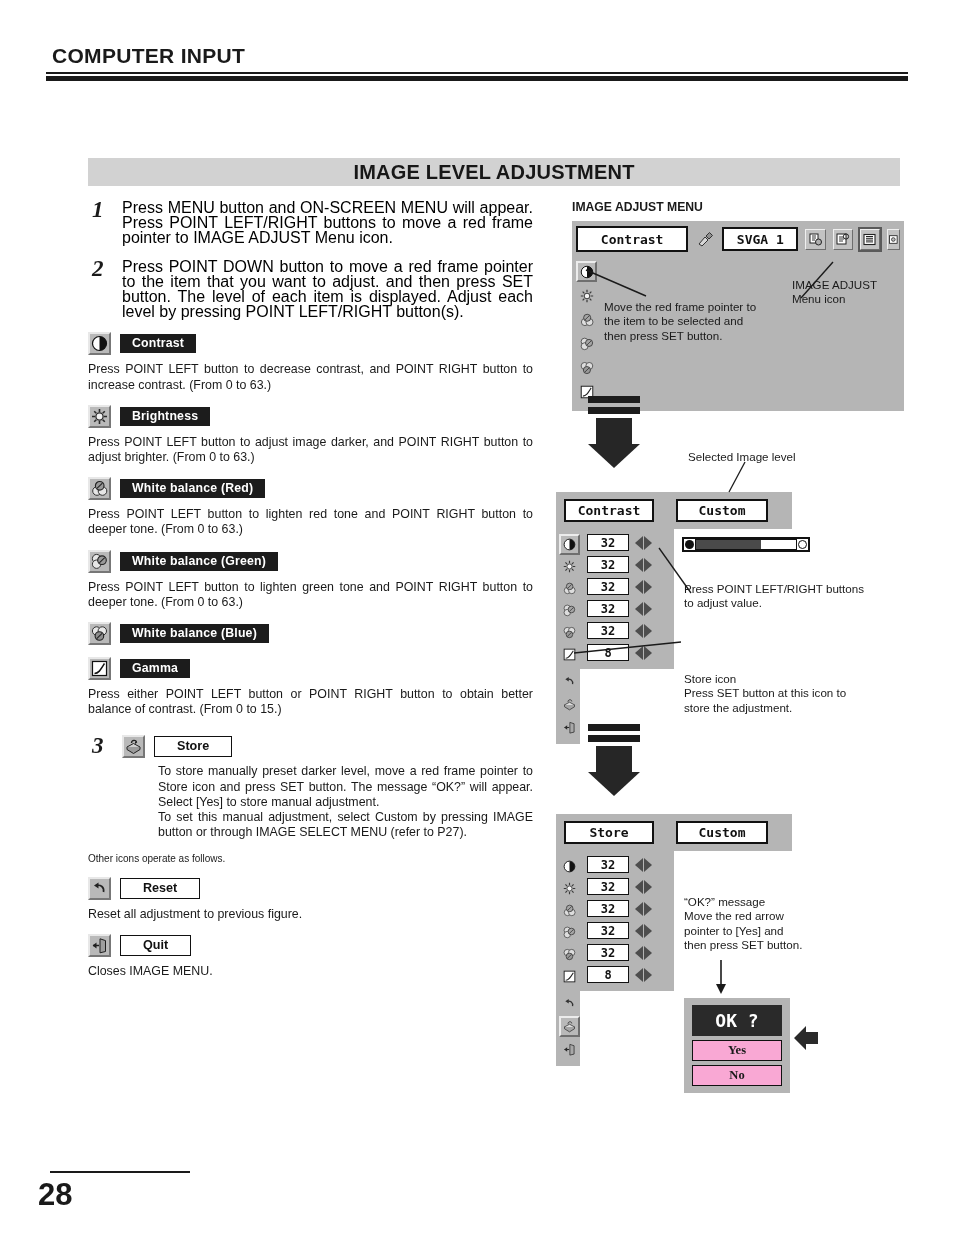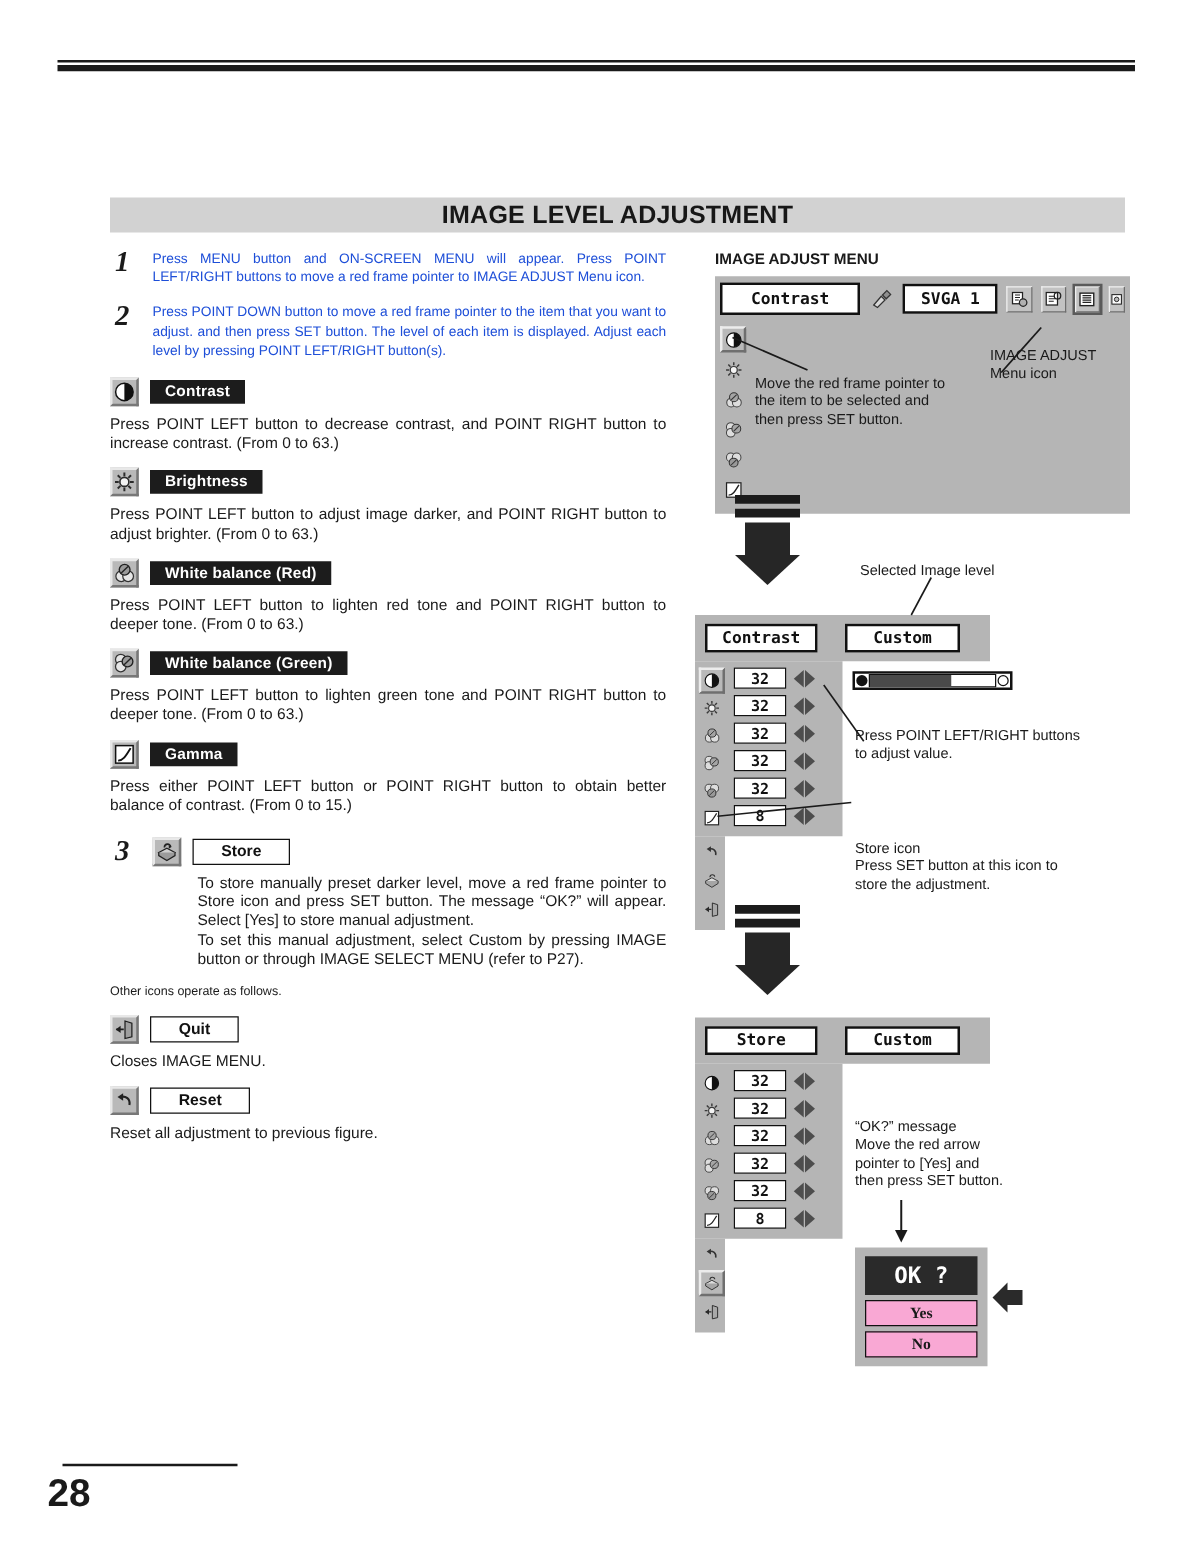--- a/index.html
+++ b/index.html
@@ -33,21 +33,21 @@
 
   
   #left-col { position:absolute; left:88px; top:200px; width:445px; }
 
   .step { display:flex; margin-bottom:13px; }
   .step-num {
     width:34px; flex:0 0 34px; font-family:"Liberation Serif", serif;
     font-style:italic; font-weight:bold; font-size:23px; color:#1a1a1a;
     line-height:18px; padding-top:1px; padding-left:4px;
   }
-  .step-body { flex:1; font-size:11px; line-height:15.2px; text-align:justify; color:#1d4ed8; }
+  .step-body { flex:1; font-size:16px; line-height:15.2px; text-align:justify; color:#000000; }
 
   .item-block { margin-top:12px; margin-bottom:3px; }
   .item-head { display:flex; align-items:center; gap:9px; margin-bottom:7px; }
   .badge-dark {
     background:#1c1c1c; color:#ffffff; font-size:12.3px; font-weight:bold;
     padding:2px 12px 3px 12px; line-height:14px; letter-spacing:.2px;
   }
   .badge-light {
     background:#ffffff; color:#111111; font-size:12.6px; font-weight:bold;
     padding:2px 22px 3px 22px; line-height:14px; border:1.6px solid #111;
@@ -144,20 +144,21 @@
 
   
   #footer { position:absolute; left:38px; bottom:22px; width:880px; }
   #footer .rule { height:2px; background:#1a1a1a; width:140px; margin-left:12px; }
   #footer .pgnum { font-size:31px; font-weight:bold; color:#1a1a1a; margin-top:4px; }
 </style>
 </head>
 <body>
 
 <div id="page-header">
+  <div class="title">COMPUTER INPUT</div>
   <div class="rule-thin"></div>
   <div class="rule-thick"></div>
 </div>
 
 <div id="section-banner">
   <span class="banner-text">IMAGE LEVEL ADJUSTMENT</span>
 </div>
 
 <div id="left-col">
 
@@ -223,20 +224,31 @@
           <circle cx="11" cy="7.2" r="4.3" fill="#9a9a9a" stroke="#222" stroke-width="1.1"></circle>
           <path d="M8.3 9.8 L13.7 4.6" stroke="#222" stroke-width="1.1"></path>
         </svg>
       </span>
       <span class="badge-dark">White balance (Green)</span>
     </div>
     <div class="item-desc">Press POINT LEFT button to lighten green tone and POINT RIGHT button to deeper tone.  (From 0 to 63.)</div>
   </div>
 
   <div class="item-block">
+    <div class="item-head">
+      <span class="chip">
+        <svg width="17" height="17" viewBox="0 0 17 17">
+          <circle cx="5.6" cy="6" r="4.2" fill="#e6e6e6" stroke="#333" stroke-width="1"></circle>
+          <circle cx="11.3" cy="6" r="4.2" fill="#e6e6e6" stroke="#333" stroke-width="1"></circle>
+          <circle cx="8.4" cy="11" r="4.3" fill="#8e8e8e" stroke="#222" stroke-width="1.1"></circle>
+          <path d="M5.7 13.6 L11.1 8.4" stroke="#222" stroke-width="1.1"></path>
+        </svg>
+      </span>
+      <span class="badge-dark">White balance (Blue)</span>
+    </div>
   </div>
 
   <div class="item-block">
     <div class="item-head">
       <span class="chip">
         <svg width="17" height="17" viewBox="0 0 17 17">
           <rect x="1.5" y="1.5" width="14" height="14" fill="#fff" stroke="#111" stroke-width="1.2"></rect>
           <path d="M3.5 13.5 C7.5 13.5 9.5 10 13.5 3.5" stroke="#111" stroke-width="1.5" fill="none"></path>
         </svg>
       </span>
@@ -263,41 +275,41 @@
       <div class="step3-text">To set this manual adjustment, select Custom by pressing IMAGE button or through IMAGE SELECT MENU (refer to P27).</div>
     </div>
   </div>
 
   <div class="other-line">Other icons operate as follows.</div>
 
   <div class="mini-block">
     <div class="item-head">
       <span class="chip">
         <svg width="17" height="17" viewBox="0 0 17 17">
+          <path d="M12.5 12 C13.5 7 9.5 4.5 5.5 5.5" stroke="#222" stroke-width="1.7" fill="none"></path>
+          <path d="M7.5 2.5 L3 5.6 L7.5 8.5 Z" fill="#222"></path>
+        </svg>
+      </span>
+      <span class="badge-light">Reset</span>
+    </div>
+    <div class="mini-desc">Reset all adjustment to previous figure.</div>
+  </div>
+
+  <div class="mini-block">
+    <div class="item-head">
+      <span class="chip">
+        <svg width="17" height="17" viewBox="0 0 17 17">
           <path d="M9 1.8 L14.5 3.6 L14.5 14.5 L9 15.8 Z" fill="#9e9e9e" stroke="#1f1f1f" stroke-width="1"></path>
           <path d="M2 8.5 L8 8.5" stroke="#1f1f1f" stroke-width="1.5"></path>
           <path d="M5.5 5.6 L1.6 8.5 L5.5 11.4 Z" fill="#1f1f1f"></path>
         </svg>
       </span>
       <span class="badge-light">Quit</span>
     </div>
     <div class="mini-desc">Closes IMAGE MENU.</div>
-  </div>
-
-  <div class="mini-block">
-    <div class="item-head">
-      <span class="chip">
-        <svg width="17" height="17" viewBox="0 0 17 17">
-          <path d="M12.5 12 C13.5 7 9.5 4.5 5.5 5.5" stroke="#222" stroke-width="1.7" fill="none"></path>
-          <path d="M7.5 2.5 L3 5.6 L7.5 8.5 Z" fill="#222"></path>
-        </svg>
-      </span>
-      <span class="badge-light">Reset</span>
-    </div>
-    <div class="mini-desc">Reset all adjustment to previous figure.</div>
   </div>
 
 </div>
 
 <div id="right-col">
 
   <div class="rc-title">IMAGE ADJUST MENU</div>
 
   <div class="osd" style="width:332px; position:relative;">
     <div class="osd-topbar">

